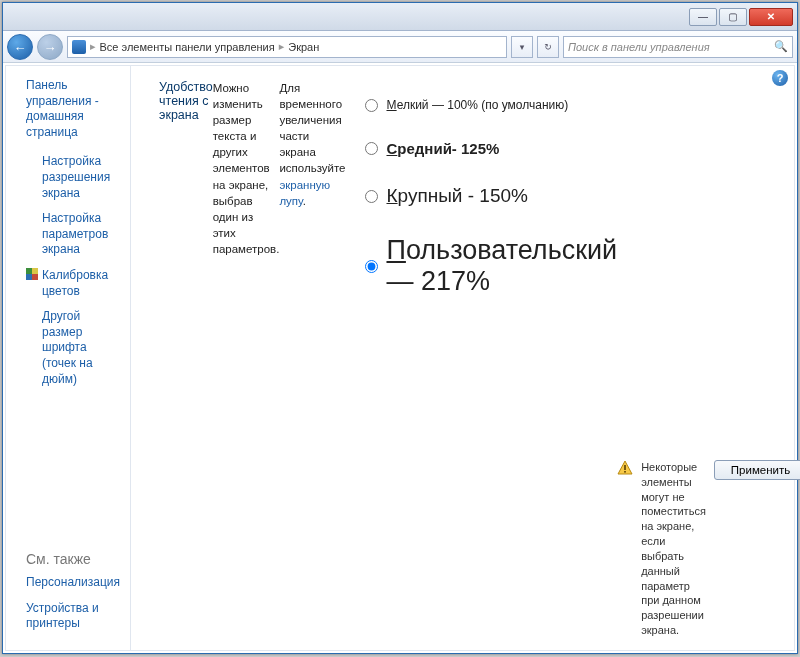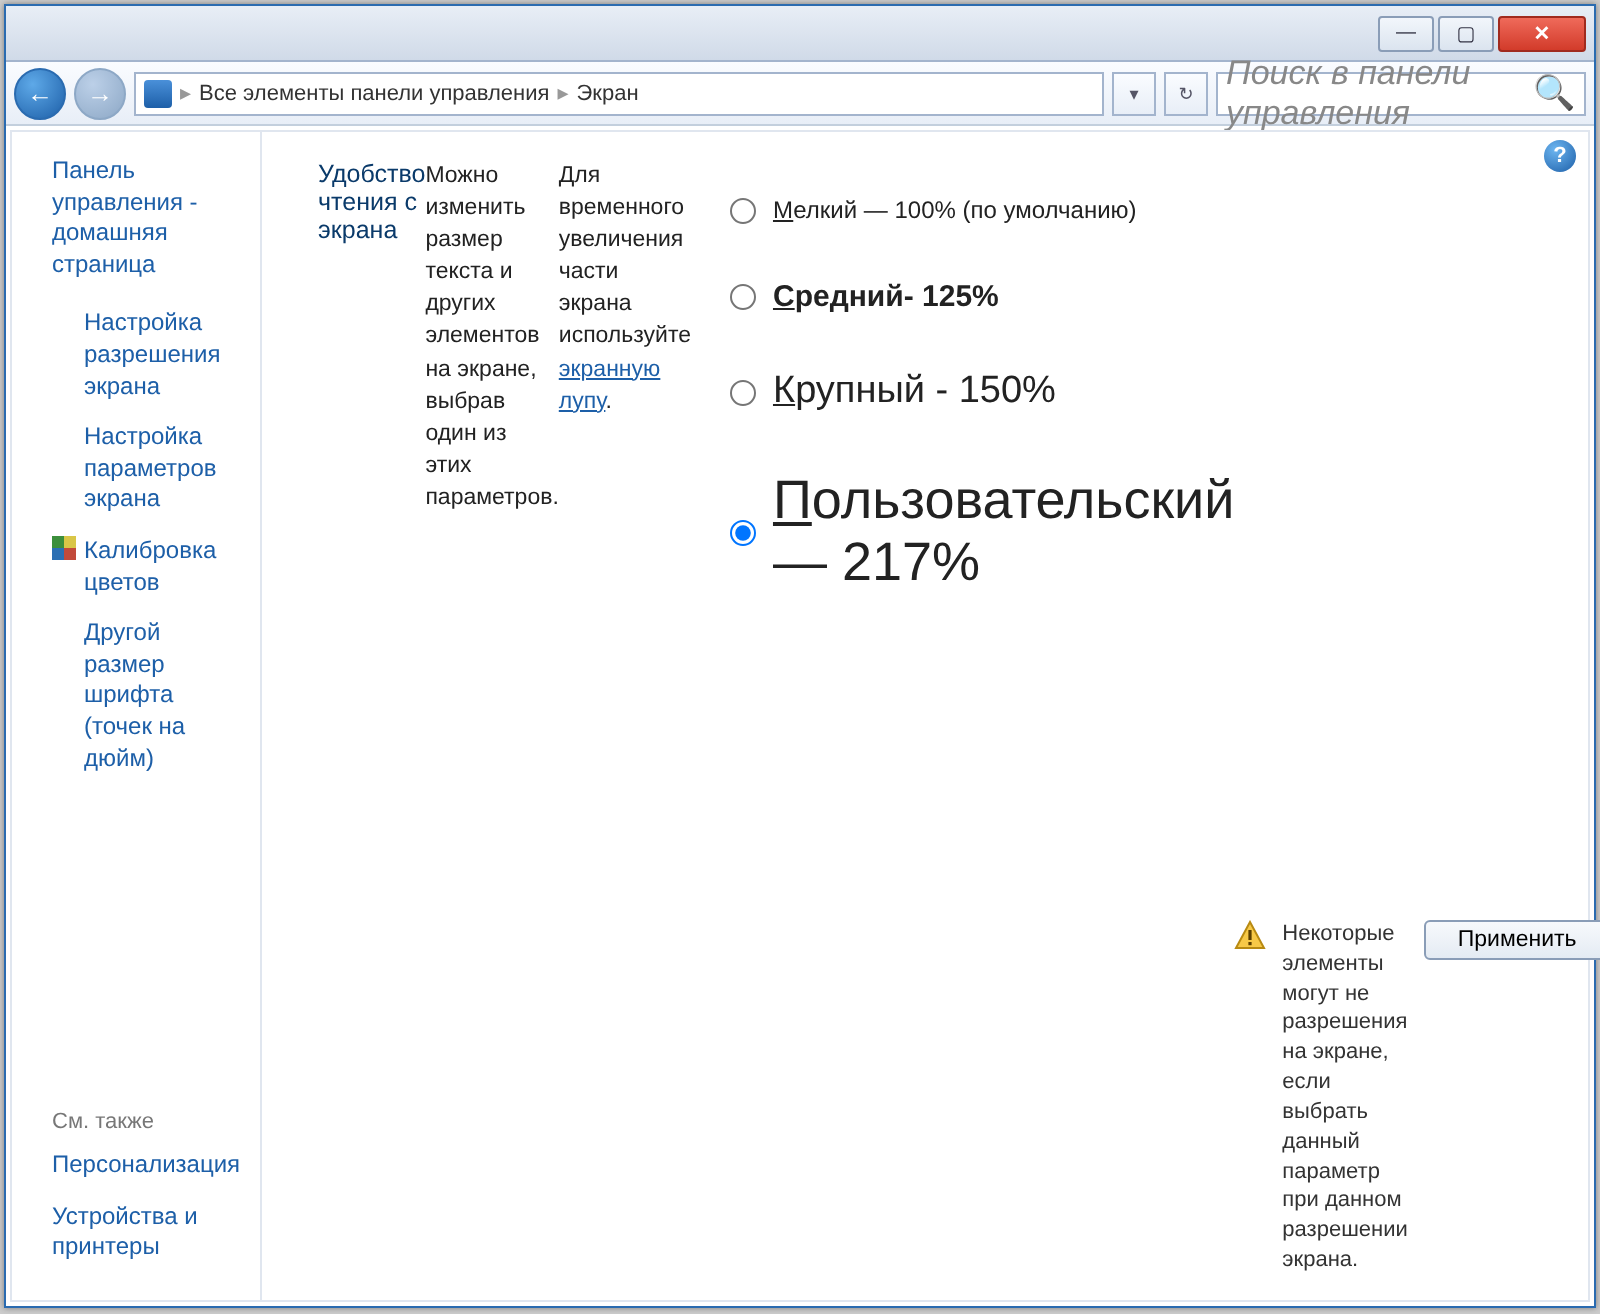--- a/index.html
+++ b/index.html
@@ -8,34 +8,34 @@
 .titlebar { height: 28px; background: linear-gradient(#e8eef6,#d0dae8); display: flex; align-items: center; justify-content: flex-end; padding: 0 4px; border-bottom: 1px solid #a3b4cd; }
 .winbtn { width: 28px; height: 18px; margin-left: 2px; border: 1px solid #8a9db7; background: linear-gradient(#f2f6fb,#dbe4ef); border-radius: 2px; display: flex; align-items: center; justify-content: center; font-size: 10px; color: #334; cursor: pointer; }
 .winbtn.close { width: 44px; background: linear-gradient(#ef6a5a,#d23b2a); border-color: #a02a1e; color: #fff; font-weight: bold; }
 .navbar { height: 32px; background: linear-gradient(#fafcff,#e8eef7); border-bottom: 1px solid #c3cfdd; display: flex; align-items: center; padding: 2px 4px; gap: 4px; }
 .navback, .navfwd { width: 26px; height: 26px; border-radius: 50%; background: radial-gradient(circle at 35% 30%, #5ea9e8, #1d5fa8); display: flex; align-items: center; justify-content: center; color: #fff; font-size: 13px; cursor: pointer; border: 1px solid #2a6bb0; }
 .navfwd { background: radial-gradient(circle at 35% 30%, #bcd0e8, #8da8c6); border-color: #8da8c6; }
 .addr { flex: 1; height: 22px; border: 1px solid #a3b4cd; background: #fff; display: flex; align-items: center; font-size: 11px; color: #333; padding: 0 4px; gap: 4px; }
 .addr .ico { width: 14px; height: 14px; background: linear-gradient(#4a90d9,#1d5fa8); border-radius: 2px; }
 .addr .sep { color: #999; }
 .addrbtn { width: 22px; height: 22px; border: 1px solid #a3b4cd; background: linear-gradient(#fafcff,#e8eef7); display: flex; align-items: center; justify-content: center; font-size: 9px; color: #556; cursor: pointer; }
-.search { width: 185px; height: 22px; border: 1px solid #a3b4cd; background: #fff; display: flex; align-items: center; padding: 0 4px; color: #888; font-style: italic; font-size: 17px; position: relative; }
+.search { width: 230px; height: 22px; border: 1px solid #a3b4cd; background: #fff; display: flex; align-items: center; padding: 0 4px; color: #888; font-style: italic; font-size: 11px; position: relative; }
 .search .mag { position: absolute; right: 4px; color: #6a8ab0; font-style: normal; }
 .body { flex: 1; display: flex; background: #fff; border: 1px solid #e0e6ef; margin: 2px; position: relative; }
 .help { position: absolute; top: 4px; right: 6px; width: 16px; height: 16px; border-radius: 50%; background: radial-gradient(circle at 35% 30%, #6cb5f0, #1d5fa8); color: #fff; font-size: 11px; font-weight: bold; display: flex; align-items: center; justify-content: center; cursor: pointer; }
 .sidebar { width: 228px; background: #fff; border-right: 1px solid #e0e6ef; padding: 12px 10px 8px 20px; display: flex; flex-direction: column; font-size: 12px; }
 .sidebar .home { color: #1d5fa8; margin-bottom: 14px; line-height: 1.3; }
 .sidebar .link { color: #1d5fa8; margin-bottom: 10px; line-height: 1.3; cursor: pointer; display: flex; align-items: flex-start; gap: 4px; }
 .sidebar .link .bico { width: 12px; height: 12px; flex-shrink: 0; }
 .sidebar .spacer { flex: 1; }
-.sidebar .see { color: #777; font-size: 11px; margin-bottom: 8px; }
+.sidebar .see { color: #777; font-size: 14px; margin-bottom: 8px; }
 .main { flex: 1; padding: 14px 18px 12px 28px; display: flex; flex-direction: row; }
 .main h1 { font-size: 12.5px; color: #0a3a6a; font-weight: normal; margin-bottom: 8px; }
 .main .desc { font-size: 11.5px; color: #222; line-height: 1.4; margin-bottom: 4px; }
-.main .desc a { color: #1d5fa8; text-decoration: underline; cursor: pointer; }
+.main .desc a { color: #1d5fa8; cursor: pointer; }
 .opts { margin: 18px 0 0 20px; }
 .opt { display: flex; align-items: center; gap: 8px; margin-bottom: 28px; color: #222; }
 .opt input { cursor: pointer; }
 .opt.s0 label { font-size: 12px; }
 .opt.s1 label { font-size: 15px; font-weight: bold; }
 .opt.s2 label { font-size: 19px; }
 .opt.s3 label { font-size: 27px; }
 .opt .ul { text-decoration: underline; }
 .footer { margin-top: auto; display: flex; align-items: flex-start; gap: 8px; padding-top: 12px; }
 .warn-ico { width: 16px; height: 16px; flex-shrink: 0; }
@@ -123,18 +123,18 @@
             <input type="radio" name="dpi" checked="" style="">
             <label><span class="ul">П</span><span>ользовательский — 217%</span></label>
           </div>
       </div>
       <div class="footer">
         <svg class="warn-ico" viewBox="0 0 16 16">
             <path fill="#f7c948" stroke="#b88a12" d="M8 1 L15 14 H1 Z"></path>
             <rect x="7.2" y="5" width="1.6" height="5" fill="#5a3e00"></rect>
             <rect x="7.2" y="11" width="1.6" height="1.6" fill="#5a3e00"></rect>
           </svg>
-        <div class="warn-txt">Некоторые элементы могут не разрешения на экране, если выбрать данный параметр при данном разрешении экрана.</div>
+        <div class="warn-txt">Некоторые элементы могут не поместиться на экране, если выбрать данный параметр при данном разрешении экрана.</div>
         <button class="apply">Применить</button>
       </div>
     </div>
   </div>
 </div>
 
 </body></html>

